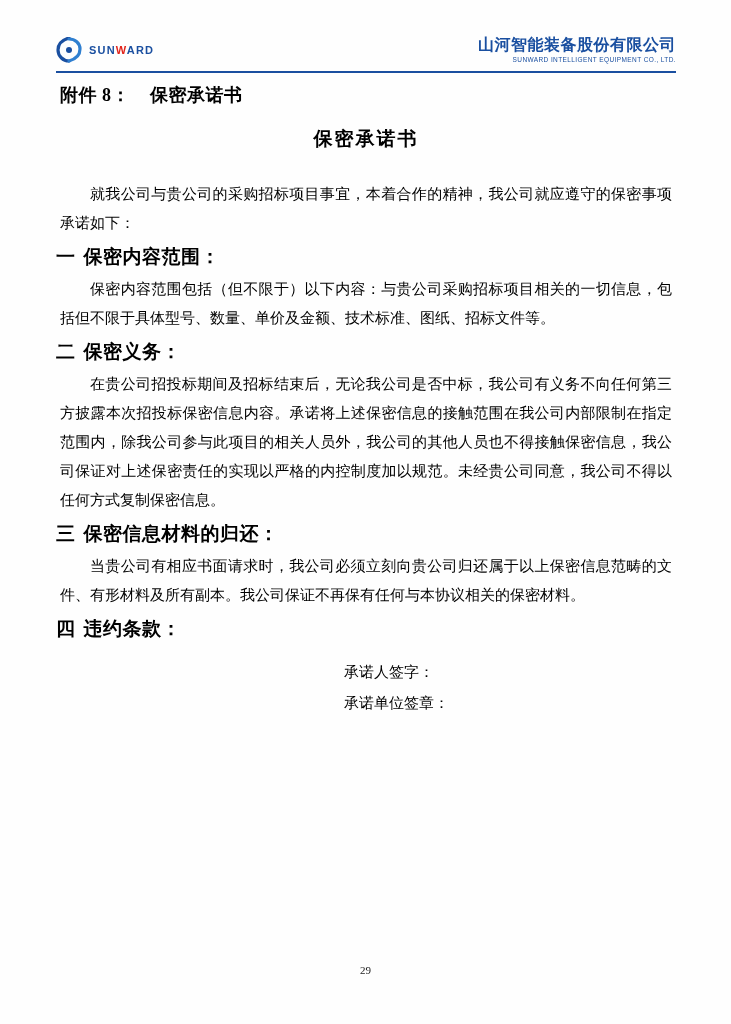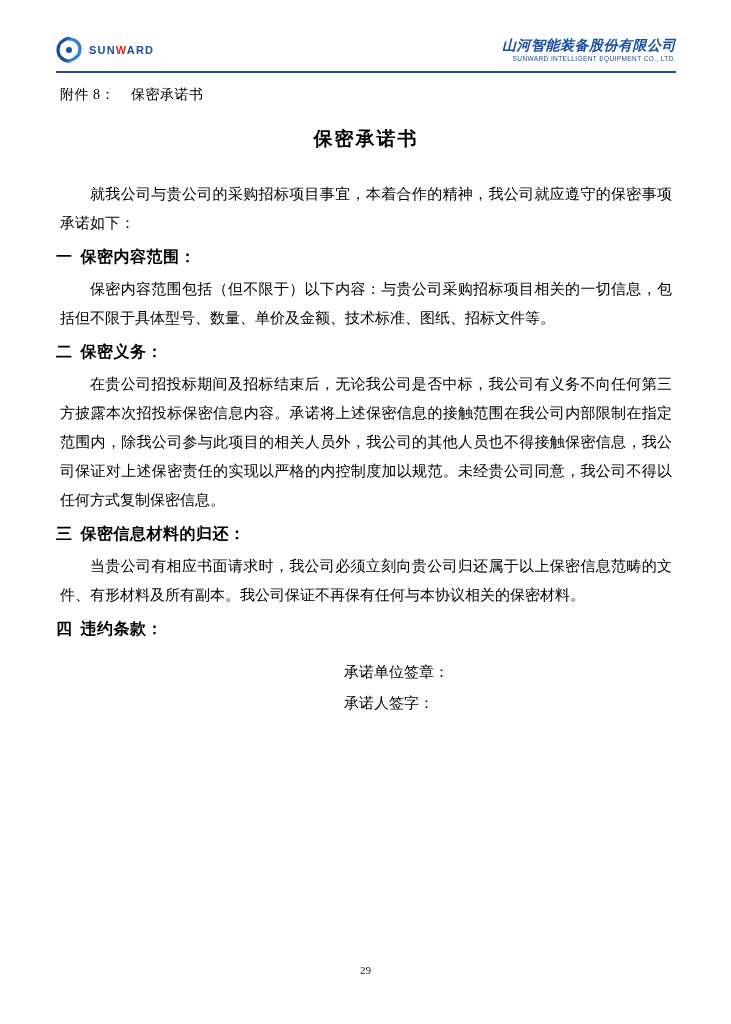--- a/index.html
+++ b/index.html
@@ -53,24 +53,23 @@
   .logo-text .w-accent {
     color: #e2231a;
   }
   .brand-cn {
     text-align: right;
     line-height: 1.15;
   }
   .brand-cn .cn {
     font-family: "Liberation Sans", sans-serif;
     font-weight: bold;
-    font-size: 14px;
+    font-size: 16px;
     color: #1a4fa0;
     letter-spacing: 0.5px;
-    font-style: italic;
   }
   .brand-cn .en {
     font-family: "Liberation Sans", sans-serif;
     font-size: 6.5px;
     color: #1a4fa0;
     letter-spacing: 0.4px;
     margin-top: 2px;
   }
   .header-rule {
     position: absolute;
@@ -85,22 +84,22 @@
   .content {
     position: absolute;
     top: 80px;
     left: 56px;
     width: 620px;
     font-size: 15px;
     line-height: 30px;
   }
 
   .attach-line {
-    font-weight: normal;
-    font-size: 14px;
+    font-weight: bold;
+    font-size: 18px;
     margin: 0 0 12px 4px;
     letter-spacing: 0.5px;
   }
   .attach-line .label {
     font-family: "Liberation Serif", serif;
   }
   .doc-title {
     text-align: center;
     font-weight: bold;
     font-size: 19px;
@@ -117,21 +116,21 @@
   p.para {
     margin: 4px;
     text-indent: 2em;
     text-align: justify;
     font-size: 15px;
     line-height: 29px;
   }
   h3.sec {
     margin: 2px 0 0 0;
     font-weight: bold;
-    font-size: 16px;
+    font-size: 19px;
     line-height: 29px;
     letter-spacing: 0.5px;
   }
   h3.sec .num {
     margin-right: 8px;
   }
   .sign-block {
     margin-top: 14px;
     font-size: 15px;
     line-height: 31px;
@@ -210,21 +209,21 @@
     <h3 class="sec">
       <span class="num">三</span><span>保密信息材料的归还：</span>
     </h3>
     <p class="para">当贵公司有相应书面请求时，我公司必须立刻向贵公司归还属于以上保密信息范畴的文件、有形材料及所有副本。我公司保证不再保有任何与本协议相关的保密材料。</p>
 
     <h3 class="sec">
       <span class="num">四</span><span>违约条款：</span>
     </h3>
 
     <div class="sign-block">
+      <div class="sign-line">承诺人签字：</div>
       <div class="sign-line">承诺单位签章：</div>
-      <div class="sign-line">承诺人签字：</div>
     </div>
 
   </div>
 
   <div class="page-number">29</div>
 
 </div>
 
 </body></html>

